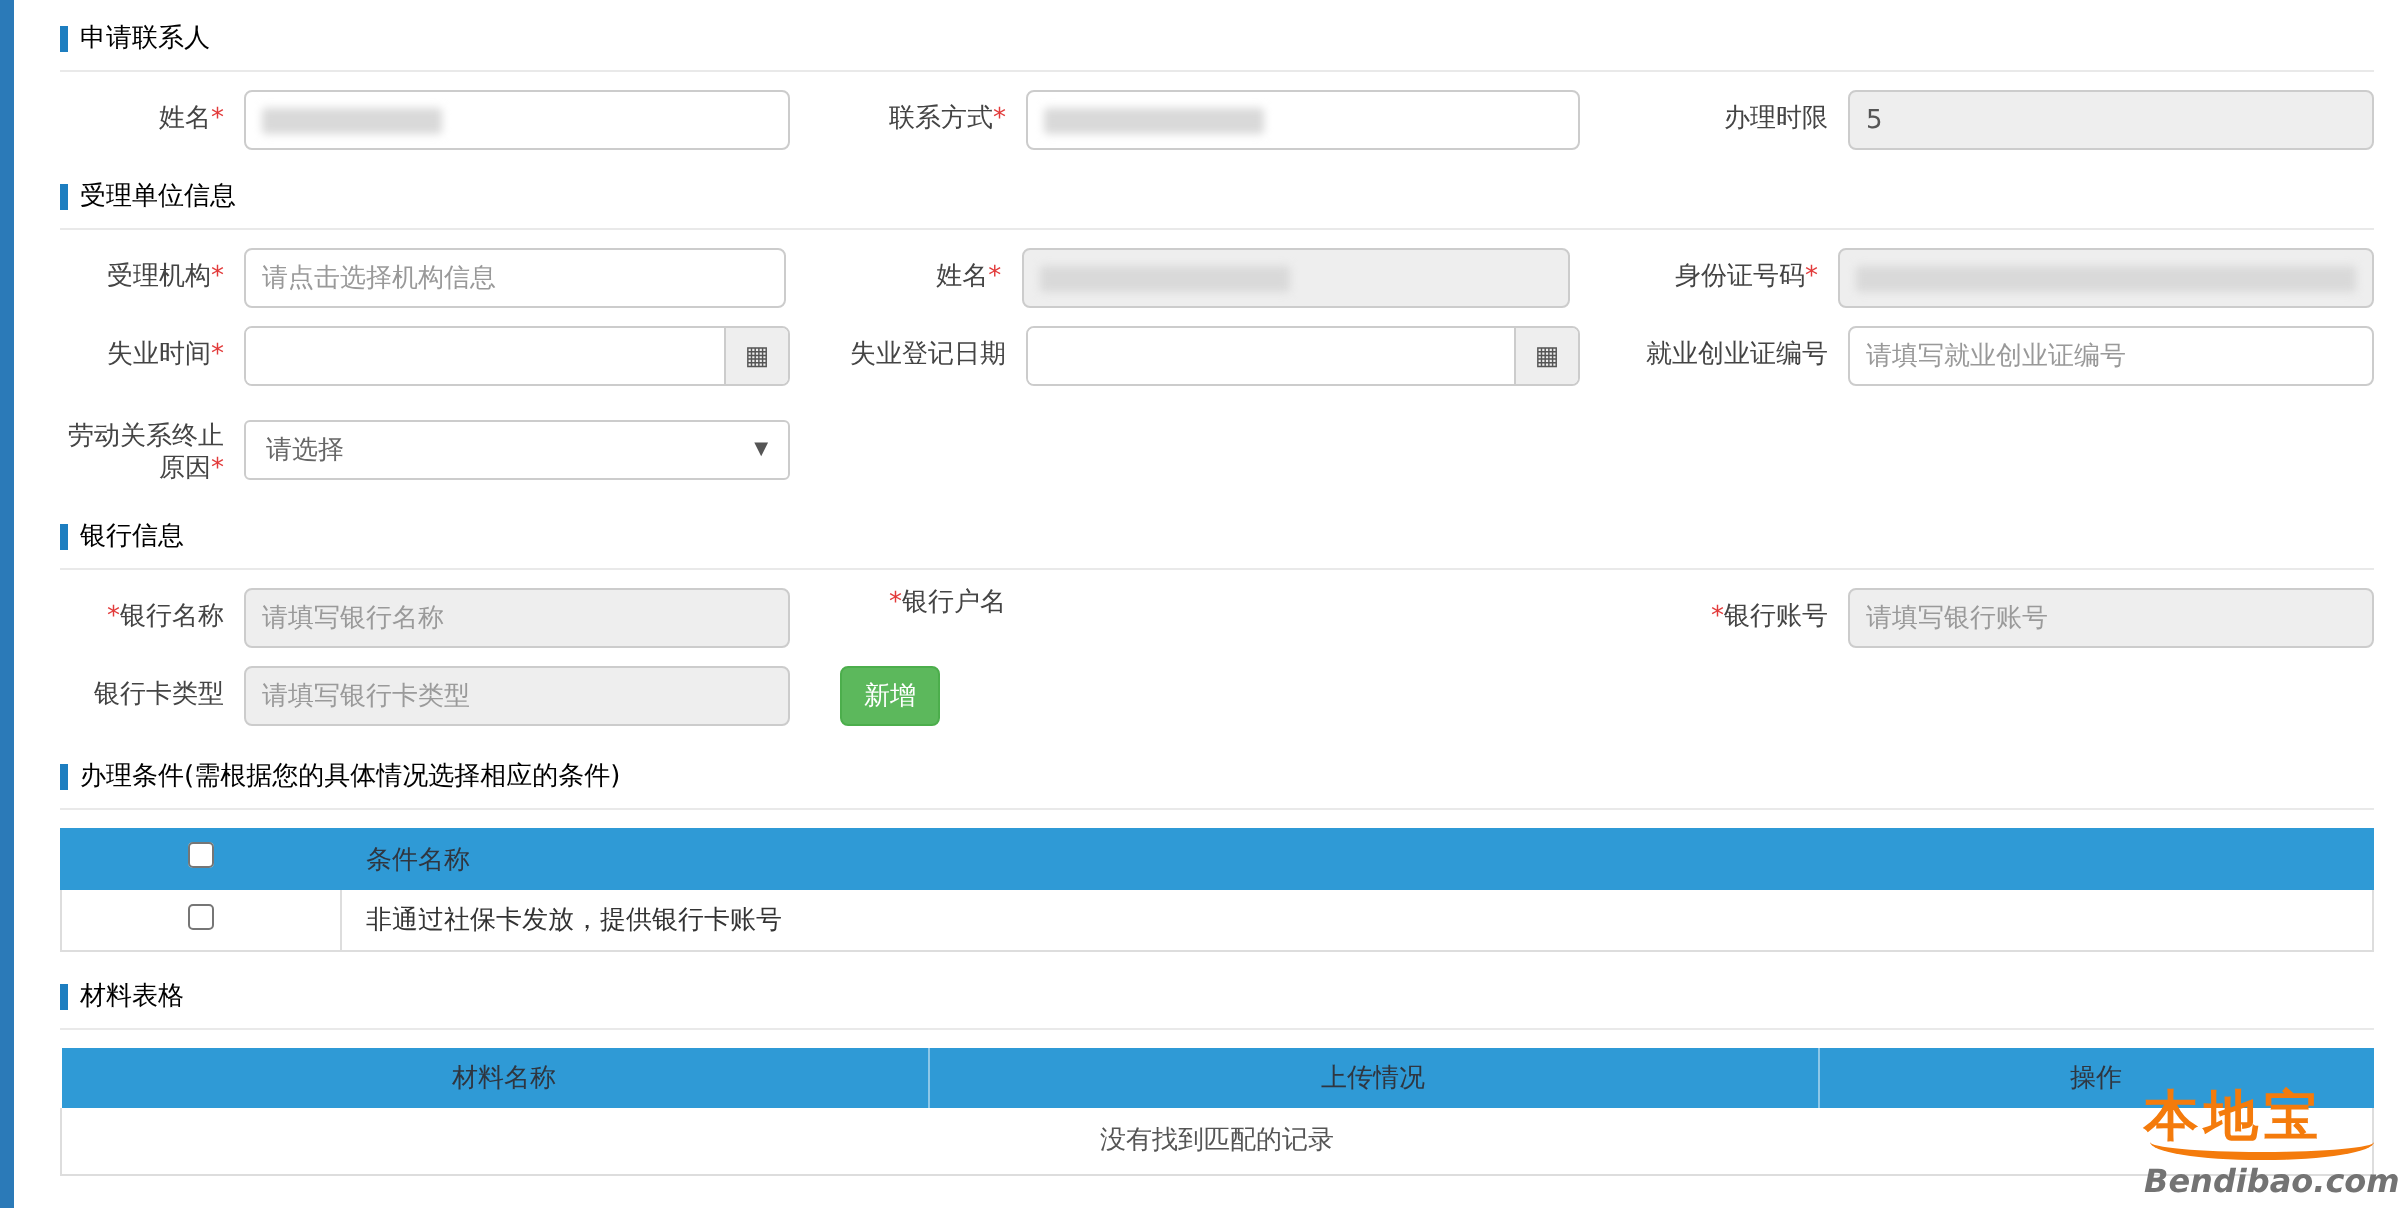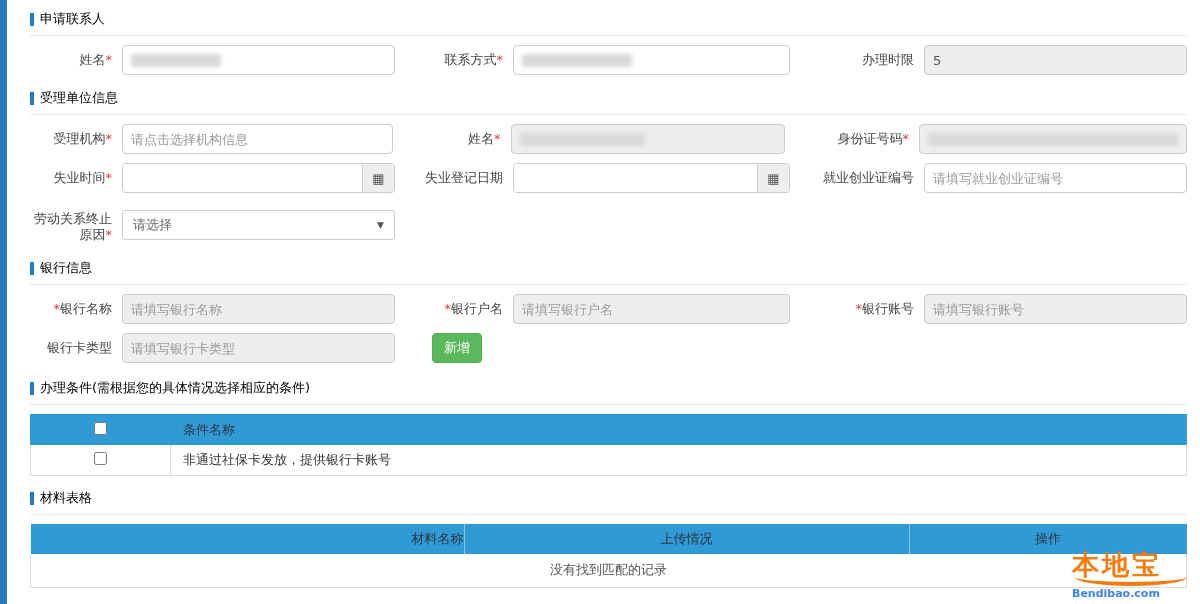--- a/index.html
+++ b/index.html
@@ -51,29 +51,29 @@
   
   table { width:100%; border-collapse:collapse; table-layout:fixed; }
   .thead-blue th { background:#2f9ad6; color:#2f3640; font-weight:normal; height:30px; font-size:13px; }
   .cond-table th, .cond-table td { border:1px solid #ddd; }
   .cond-table th { border-color:#2f9ad6; }
   .cond-table .col-chk { width:140px; text-align:center; }
   .cond-table .col-name { text-align:left; padding-left:12px; }
   .cond-table td { height:31px; background:#fff; }
   .mat-table th { border-right:1px solid rgba(255,255,255,.45); }
   .mat-table th:last-child { border-right:none;margin-left:12px; }
-  .mat-table th.h1 { text-align:right; padding-left:10px; width:37.5%;margin-top:48px; }
+  .mat-table th.h1 { text-align:center; padding-left:10px; width:37.5%;margin-top:48px; }
   .mat-table th.h2 { width:38.5%;margin-left:17px; }
   .mat-table td { border:1px solid #ddd; border-top:none; height:33px; text-align:center; color:#555; }
 
   .logo { position:absolute; right:10px; bottom:4px; width:118px; text-align:left; }
   .logo-cn { color:#f47b0c; font-weight:bold; font-size:27px; letter-spacing:3px; line-height:30px; }
   .logo-swoosh { width:112px; height:10px; margin:-4px auto 1px auto;
     border-bottom:4px solid #f47b0c; border-radius:0 0 55px 55px / 0 0 9px 9px; }
-  .logo-en { color:#3b82f6; font-weight:bold; font-size:11px; }
+  .logo-en { color:#737373; font-weight:bold; font-size:16px;font-style:italic; }
 
   .mt14 { margin-top:14px; } .mt16 { margin-top:16px; }
   .reason-row .lbl { padding-top:4px; }
   .reason-row { align-items:flex-start; }
   .reason-row .lbl { align-self:flex-start; }
   input[type=checkbox] { width:13px; height:13px; cursor:pointer; }
 </style>
 </head>
 <body>
 
@@ -185,39 +185,36 @@
   </div>
   <div class="frow">
     <div class="c1">
       <div class="lbl"><span class="star">*</span><span>银行名称</span></div>
       <div class="ctl">
           <input class="ipt dis" disabled="" placeholder="请填写银行名称" style="">
         </div>
     </div>
     <div class="c2">
       <div class="lbl"><span class="star">*</span><span>银行户名</span></div>
-      <div class="ctl">
-          <input class="ipt dis" disabled="" placeholder="请填写银行户名" style="">
-        </div>
     </div>
     <div class="c3">
       <div class="lbl"><span class="star">*</span><span>银行账号</span></div>
       <div class="ctl">
           <input class="ipt dis" disabled="" placeholder="请填写银行账号" style="">
         </div>
     </div>
   </div>
   <div class="frow">
     <div class="c1">
       <div class="lbl"><span>银行卡类型</span></div>
       <div class="ctl">
           <input class="ipt dis" disabled="" placeholder="请填写银行卡类型" style="">
         </div>
     </div>
-    <div style="margin-left:37px; display:flex; align-items:center;">
+    <div style="margin-left:25px; display:flex; align-items:center;">
       <button class="btn btn-green">新增</button>
     </div>
   </div>
 
   <div class="sec-title mt16">
     <span class="sec-bar"></span>
     <span>办理条件(需根据您的具体情况选择相应的条件)</span>
   </div>
   <table class="cond-table">
     <thead class="thead-blue">

